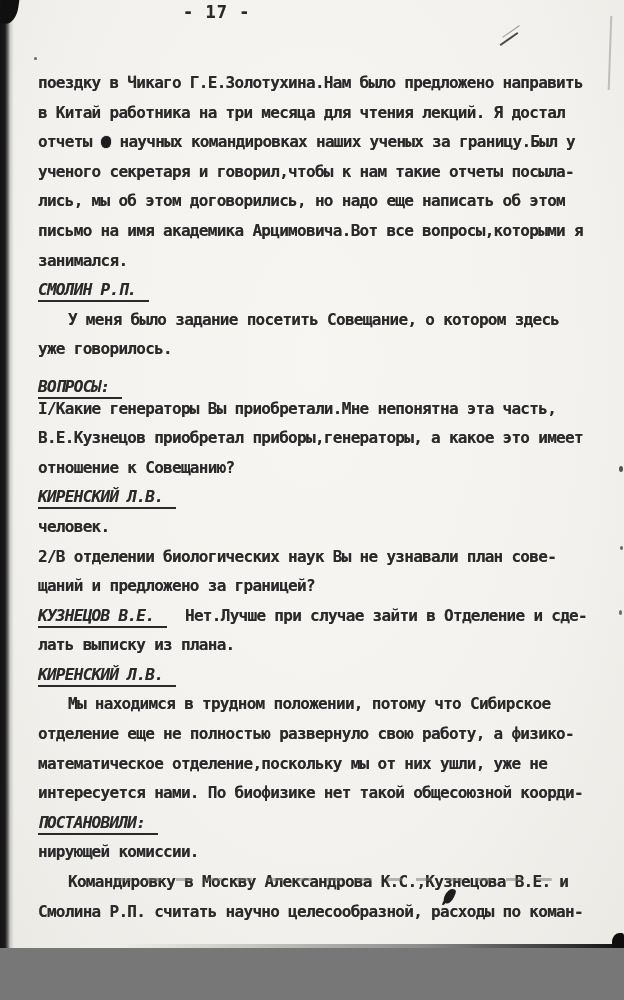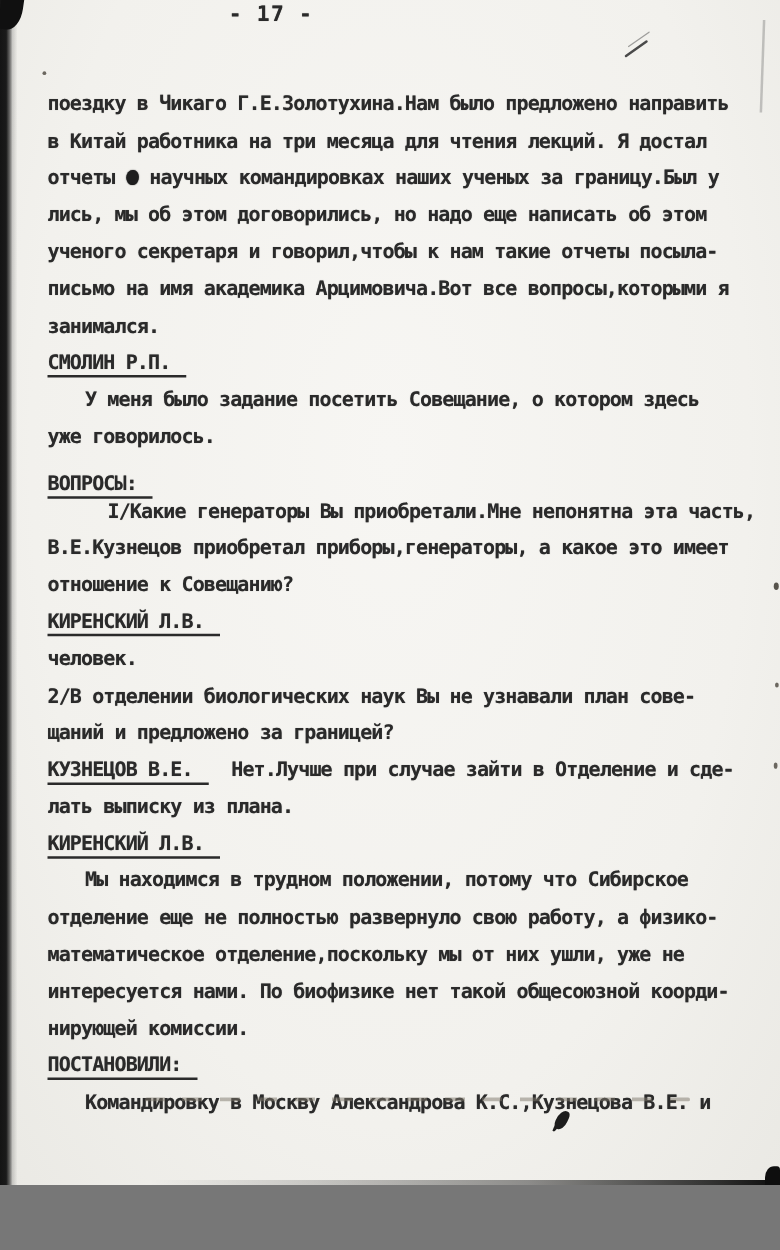--- a/index.html
+++ b/index.html
@@ -66,20 +66,21 @@
     height:29.6px;line-height:29.6px;
     font-size:16px;font-weight:bold;letter-spacing:-0.7px;
     white-space:pre;
     text-shadow:0 0 .6px rgba(20,20,20,.5);
   }
   .line.indent{padding-left:30px;}
   .u{
     display:inline-block;line-height:21px;
     border-bottom:2px solid var(--ink,#2a2a2a);
     padding-right:13px;
+    font-style:italic;
   }
   .blob{
     display:inline-block;width:10px;height:12px;overflow:hidden;
     color:transparent;background:#1e1e1e;
     border-radius:55% 45% 50% 50%;vertical-align:-1px;
     box-shadow:0 0 1px #1e1e1e;
   }
   .smear{
     text-shadow:0 0 1.5px #141414,.8px 0 #141414,-0.8px 0 #141414;
   }
@@ -87,45 +88,46 @@
 </head>
 <body>
 
 <div class="page">
   <div class="pagenum">- 17 -</div>
 
   <div class="doc">
       <div class="line"><span>поездку в Чикаго Г.Е.Золотухина.Нам было предложено направить</span></div>
       <div class="line"><span>в Китай работника на три месяца для чтения лекций. Я достал</span></div>
       <div class="line"><span>отчеты </span><span class="blob">о</span><span> научных командировках наших ученых за границу.Был у</span></div>
+      <div class="line"><span>ученого секретаря и говорил,чтобы к нам такие отчеты посыла-</span></div>
       <div class="line"><span>лись, мы об этом договорились, но надо еще написать об этом</span></div>
-      <div class="line"><span>ученого секретаря и говорил,чтобы к нам такие отчеты посыла-</span></div>
       <div class="line"><span>письмо на имя академика Арцимовича.Вот все вопросы,которыми я</span></div>
       <div class="line"><span>занимался.</span></div>
       <div class="line"><span class="u">СМОЛИН Р.П.</span></div>
       <div class="line indent"><span>У меня было задание посетить Совещание, о котором здесь</span></div>
       <div class="line"><span>уже говорилось.</span></div>
       <div class="line" style="margin-top: 8px;"><span class="u">ВОПРОСЫ:</span></div>
-      <div class="line" style="margin-top: -8px; margin-left: 48px;"><span>I/Какие генераторы Вы приобретали.Мне непонятна эта часть,</span></div>
+      <div class="line" style="margin-top: -8px;"><span>I/Какие генераторы Вы приобретали.Мне непонятна эта часть,</span></div>
       <div class="line"><span>В.Е.Кузнецов приобретал приборы,генераторы, а какое это имеет</span></div>
       <div class="line"><span>отношение к Совещанию?</span></div>
       <div class="line"><span class="u">КИРЕНСКИЙ Л.В.</span></div>
       <div class="line"><span>человек.</span></div>
       <div class="line"><span>2/В отделении биологических наук Вы не узнавали план сове-</span></div>
       <div class="line"><span>щаний и предложено за границей?</span></div>
       <div class="line"><span class="u">КУЗНЕЦОВ В.Е.</span><span>  Нет.Лучше при случае зайти в Отделение и сде-</span></div>
       <div class="line"><span>лать выписку из плана.</span></div>
       <div class="line"><span class="u">КИРЕНСКИЙ Л.В.</span></div>
       <div class="line indent"><span>Мы находимся в трудном положении, потому что Сибирское</span></div>
       <div class="line"><span>отделение еще не полностью развернуло свою работу, а физико-</span></div>
       <div class="line"><span>математическое отделение,поскольку мы от них ушли, уже не</span></div>
       <div class="line"><span>интересуется нами. По биофизике нет такой общесоюзной коорди-</span></div>
+      <div class="line"><span class="u">ПОСТАНОВИЛИ:</span></div>
       <div class="line"><span>нирующей комиссии.</span></div>
-      <div class="line"><span class="u">ПОСТАНОВИЛИ:</span></div>
       <div class="line indent"><span>Командировку в Москву Александрова К.С.,Кузнецова В.Е. и</span></div>
+      <div class="line"><span>Смолина Р.П. считать научно целесообразной, расходы по коман-</span></div>
     </div>
 
   <div class="edge-left"></div>
   <div class="edge-top-corner"></div>
   <div class="edge-bottom"></div>
   <div class="edge-bottom-blob"></div>
   <div class="pen-stroke"></div>
   <div class="scratch-right"></div>
   <div class="smudge-line"></div>
   <div class="ink-blob-mark"></div>

